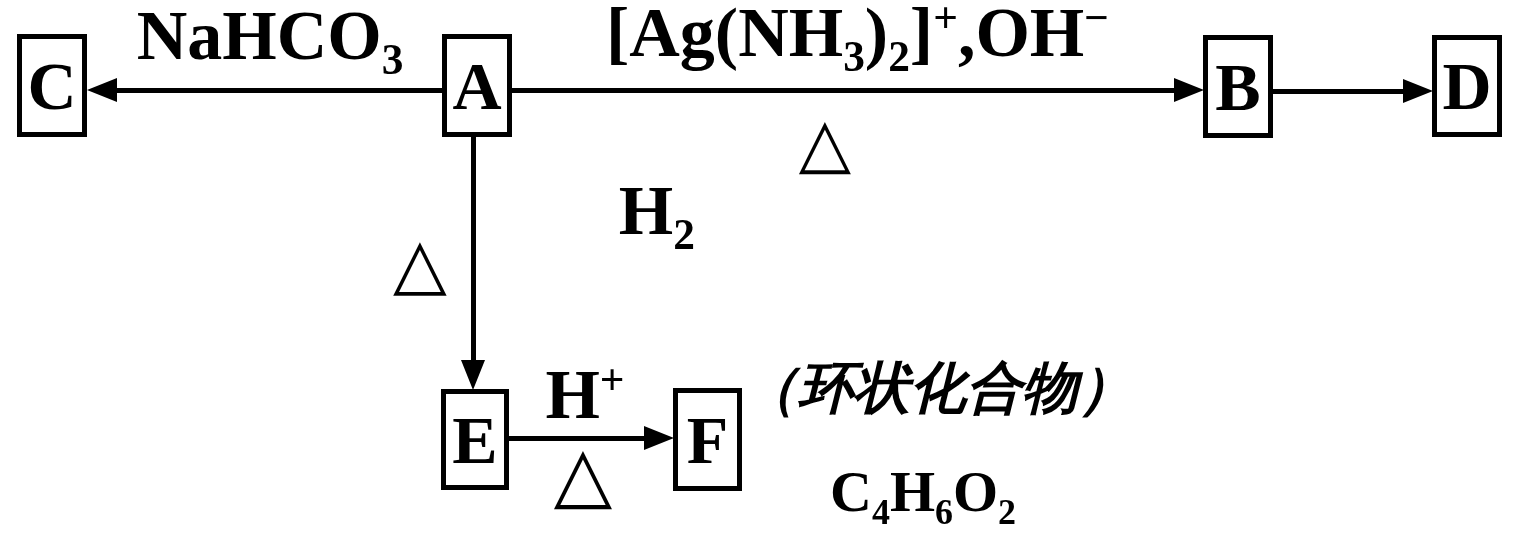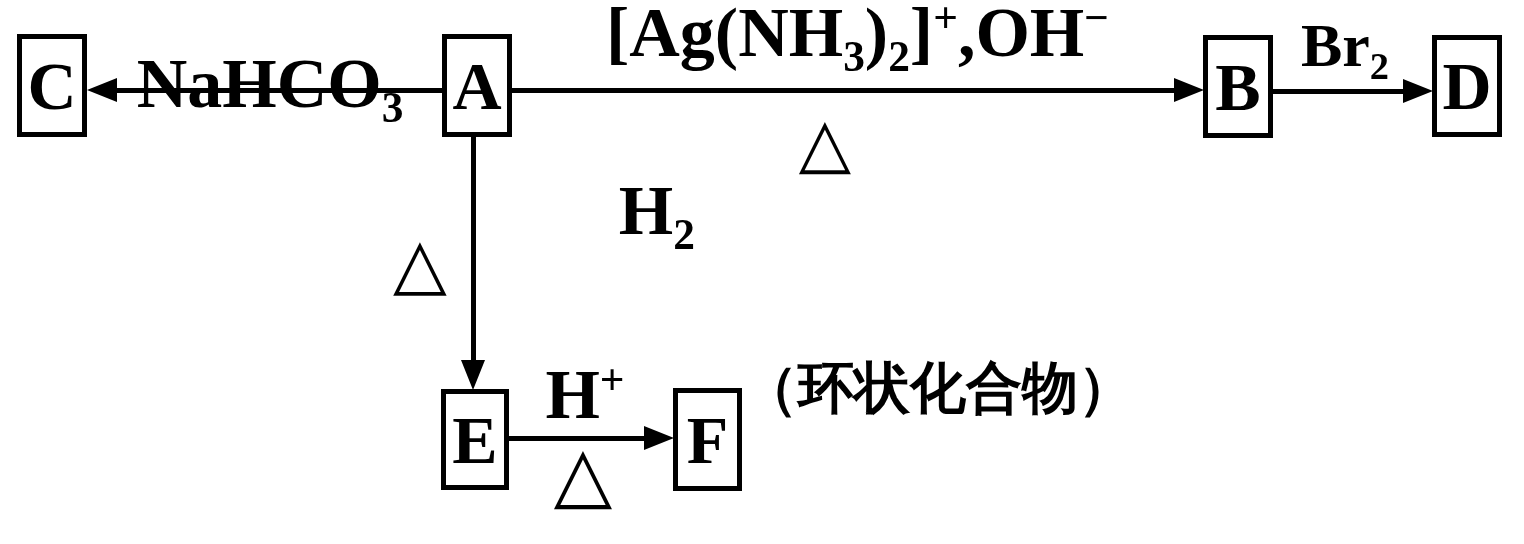--- a/index.html
+++ b/index.html
@@ -79,43 +79,43 @@
 
   <div class="hline" style="left:1273px; top:89px; width:131px;"></div>
   <div class="head head-right" style="left:1403px; top:79px;"></div>
 
   <div class="vline" style="left:471px; top:137px; height:225px;"></div>
   <div class="head head-down" style="left:461px; top:360px;"></div>
 
   <div class="hline" style="left:509px; top:436px; width:136px;"></div>
   <div class="head head-right" style="left:644px; top:426px;"></div>
 
-  <div class="chem" style="left:135px; top:1px; width:270px; font-size:70px;margin-top:48px;">
+  <div class="chem" style="left:135px; top:1px; width:270px; font-size:70px;">
     <span>NaHCO</span><sub>3</sub>
   </div>
 
   <div class="chem" style="left:605px; top:-2px; width:505px; font-size:70px;">
     <span>[Ag(NH</span><sub>3</sub><span>)</span><sub>2</sub><span>]</span><sup>+</sup><span>,OH</span><sup>−</sup>
   </div>
 
   <div class="delta" style="left:785px; top:109px; width:80px; font-size:68px;">△</div>
 
-  <div class="chem" style="left:1290px; top:14px; width:110px; font-size:62px;">
-    <span>Br</span><sub>2</sub>
-  </div>
 
   <div class="delta" style="left:385px; top:228px; width:70px; font-size:70px;">△</div>
 
   <div class="chem" style="left:605px; top:176px; width:90px; font-size:70px;text-align:right;">
     <span>H</span><sub>2</sub>
   </div>
 
 
   <div class="chem" style="left:530px; top:360px; width:110px; font-size:70px;">
     <span>H</span><sup>+</sup>
   </div>
 
   <div class="delta" style="left:545px; top:436px; width:76px; font-size:76px;">△</div>
 
-  <div class="chem" style="left:742px; top:360px; width:325px; font-size:56px;">（环状化合物）</div>
+  <div class="chem" style="left:742px; top:360px; width:325px; font-size:56px;font-style:italic;">（环状化合物）</div>
 
+  <div class="chem" style="left:830px; top:463px; width:165px; font-size:58px;">
+    <span>C</span><sub>4</sub><span>H</span><sub>6</sub><span>O</span><sub>2</sub>
+  </div>
 
 </div>
 
 </body></html>

